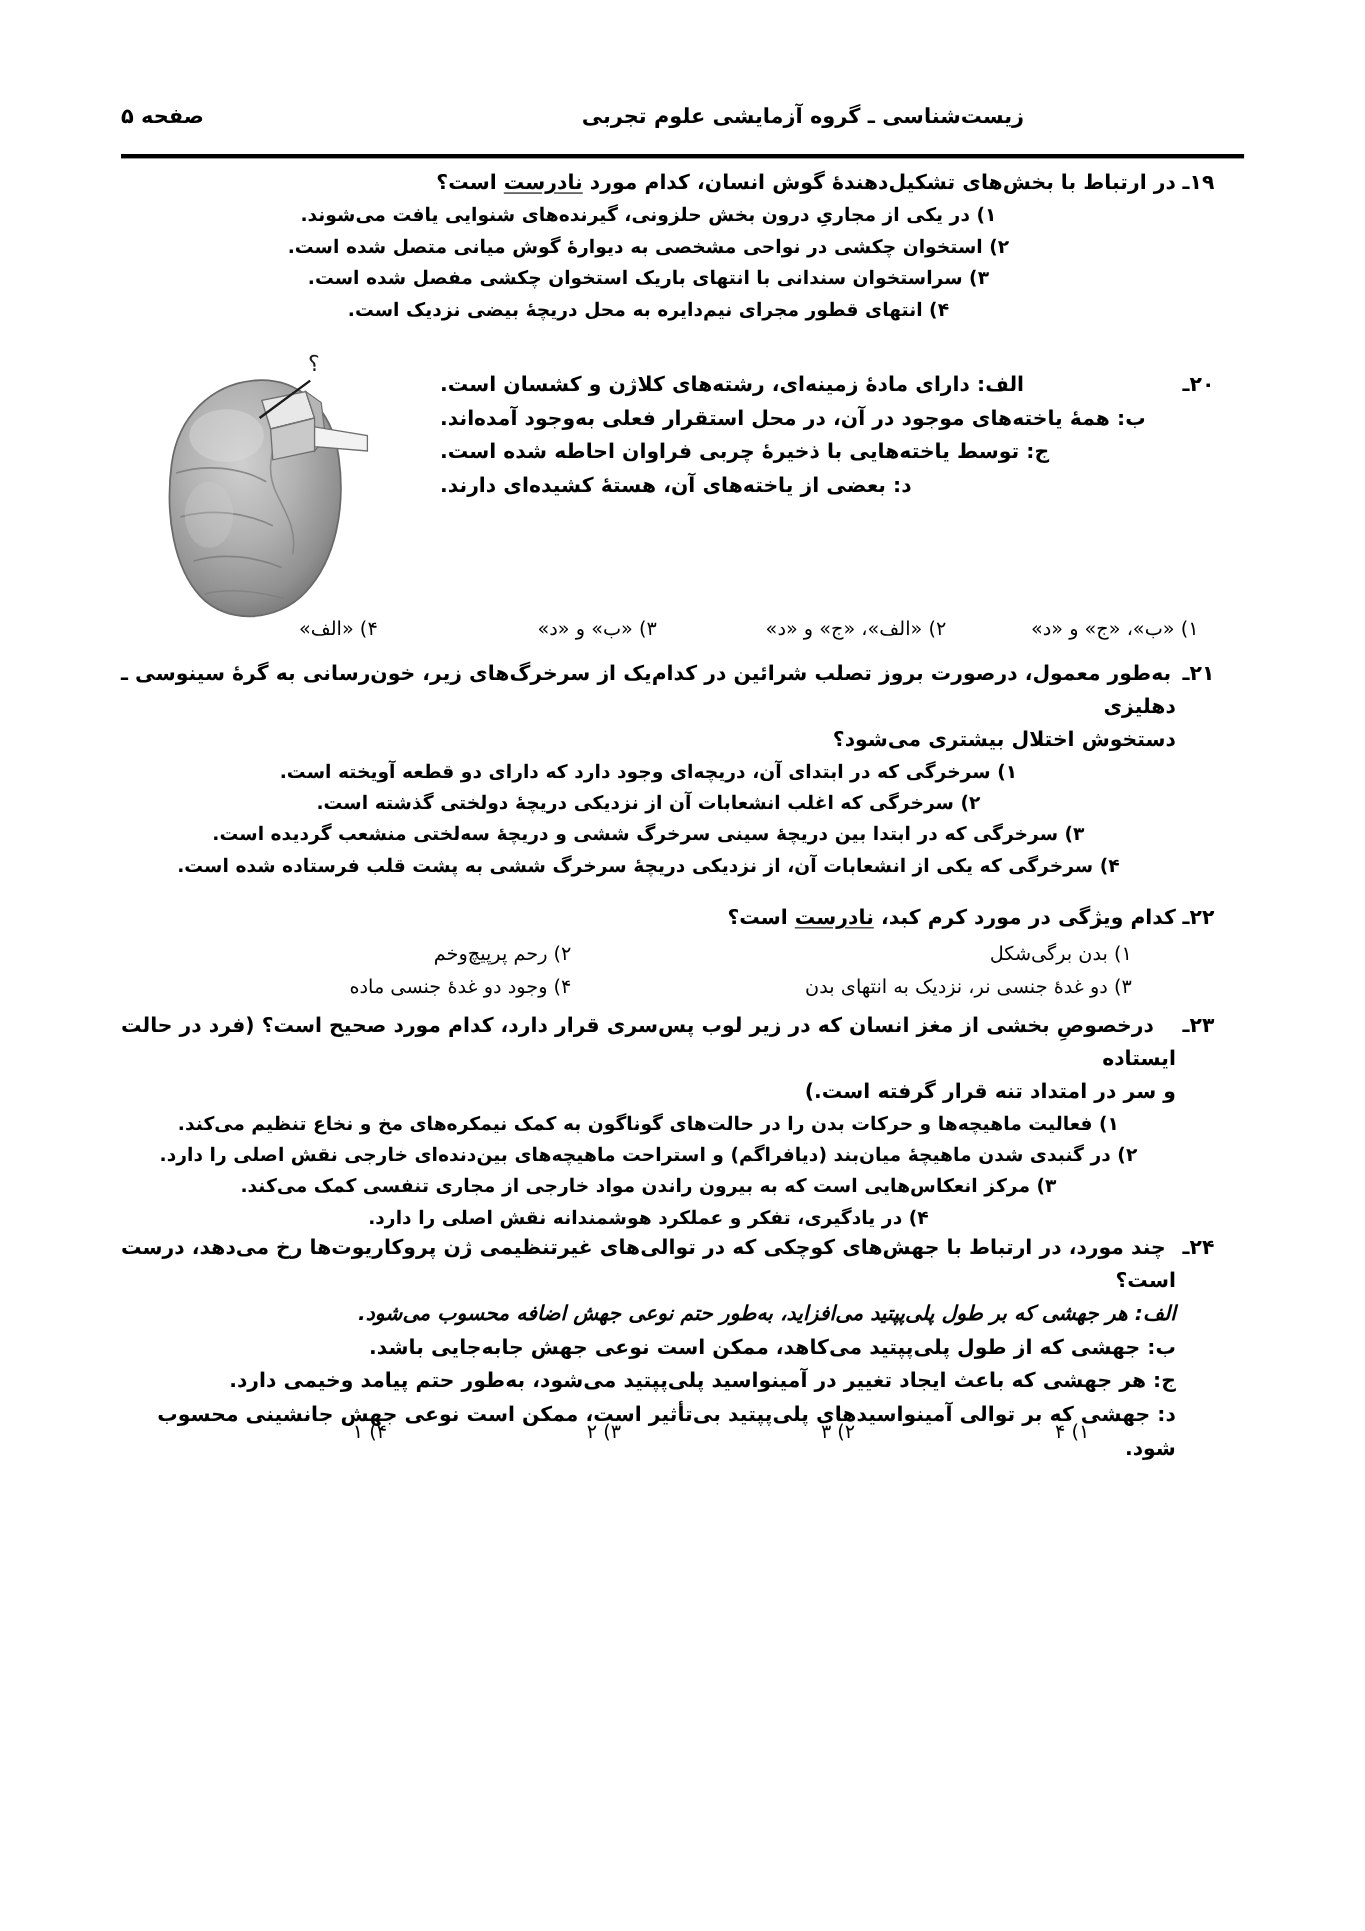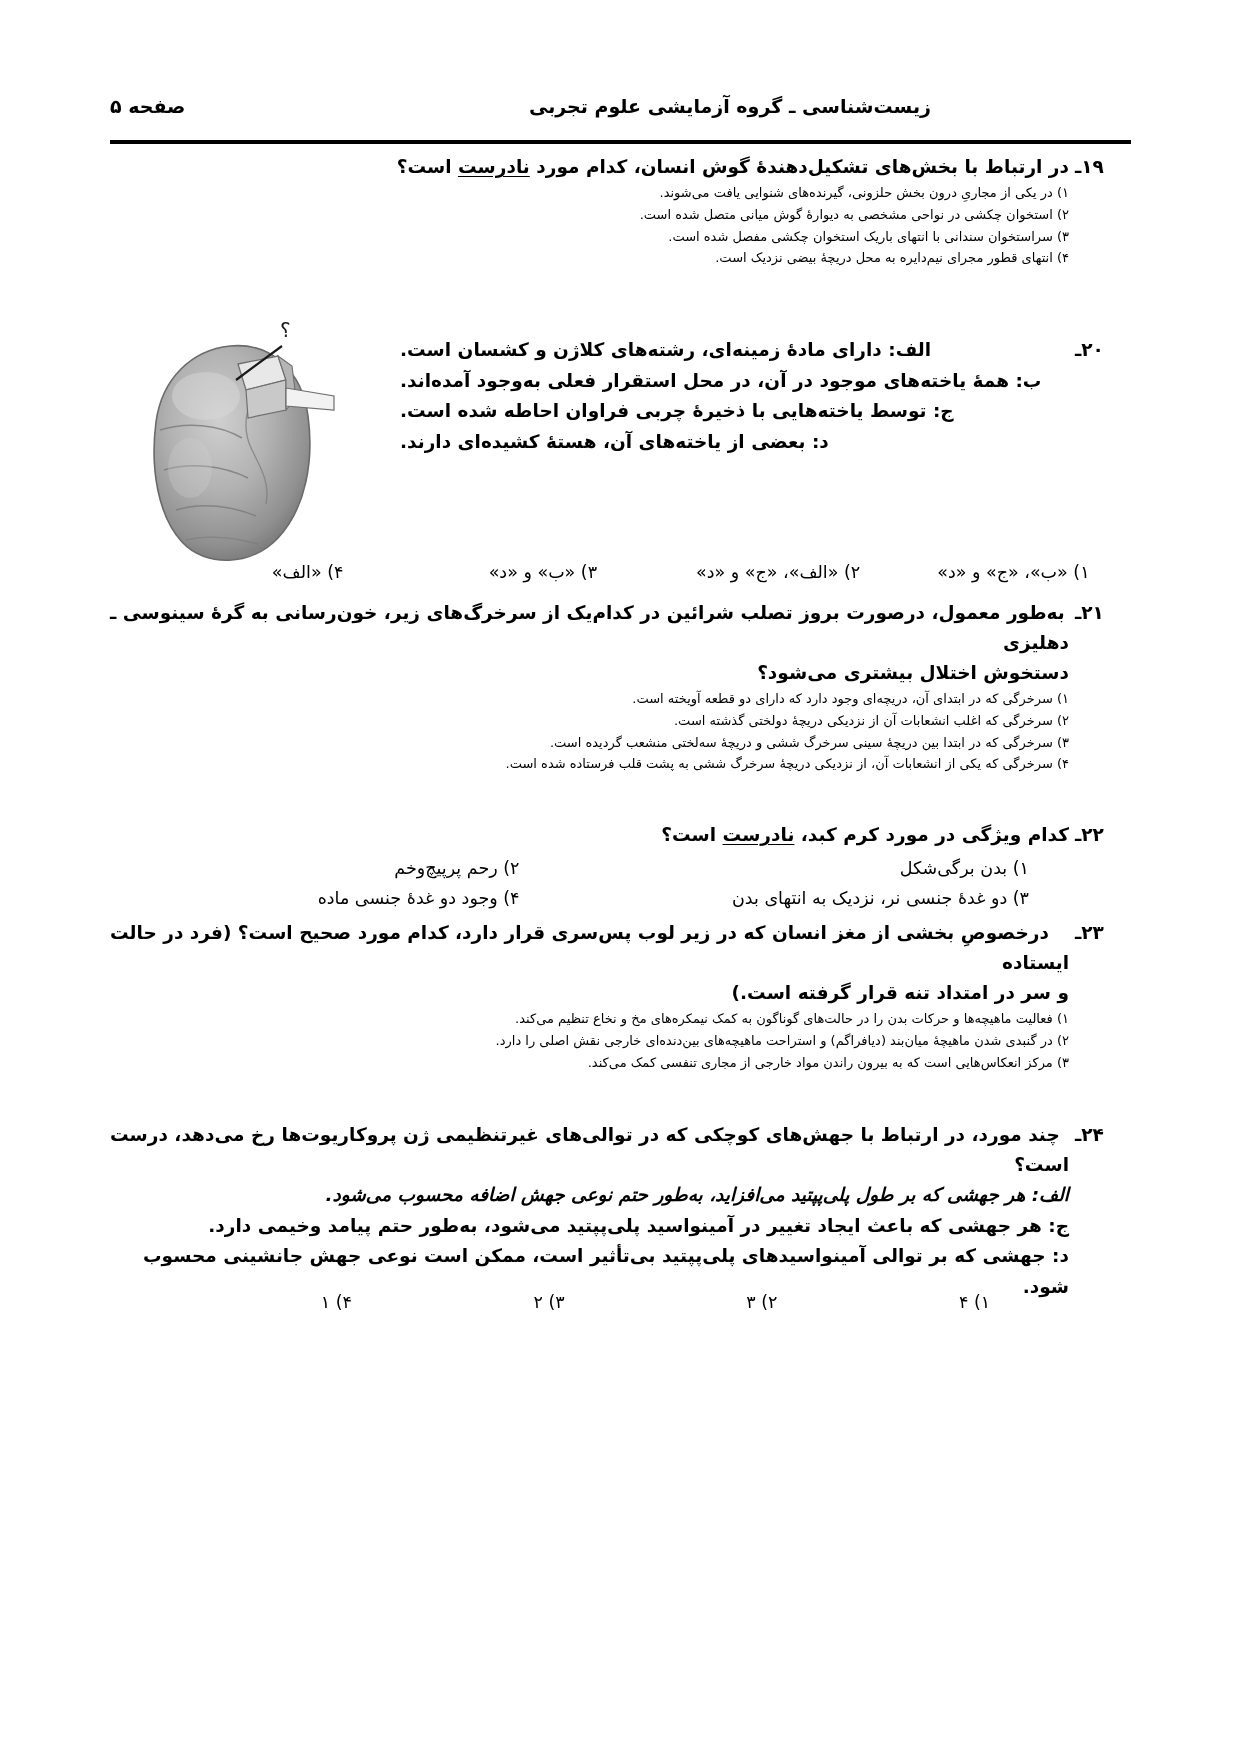--- a/index.html
+++ b/index.html
@@ -82,24 +82,24 @@
   }
   .qstem {
     font-size: 18.5px;
     font-weight: bold;
     line-height: 1.62;
     text-align: justify;
     text-align-last: left;
   }
   .qstem.rt { text-align: left; text-align-last: right; }
   .opt {
-    font-size: 13px;
-    font-weight: normal;
+    font-size: 17px;
+    font-weight: bold;
     line-height: 1.68;
-    text-align: right;
+    text-align: center;
     white-space: nowrap;
   }
   .stmt {
     font-size: 18.5px;
     font-weight: bold;
     line-height: 1.66;
     text-align: left;
   }
   u { text-decoration: underline; text-underline-offset: 3px; }
 
@@ -278,30 +278,32 @@
 
   <div class="qwrap" style="top:918px;">
     <div class="qhead">
       <div class="qnum">۲۳ـ</div>
       <div class="qbody">
         <div class="qstem rt">درخصوصِ بخشی از مغز انسان که در زیر لوب پس‌سری قرار دارد، کدام مورد صحیح است؟ (فرد در حالت ایستاده</div>
         <div class="qstem rt">و سر در امتداد تنه قرار گرفته است.)</div>
         <div class="opt">۱) فعالیت ماهیچه‌ها و حرکات بدن را در حالت‌های گوناگون به کمک نیمکره‌های مخ و نخاع تنظیم می‌کند.</div>
         <div class="opt">۲) در گنبدی شدن ماهیچۀ میان‌بند (دیافراگم) و استراحت ماهیچه‌های بین‌دنده‌ای خارجی نقش اصلی را دارد.</div>
         <div class="opt">۳) مرکز انعکاس‌هایی است که به بیرون راندن مواد خارجی از مجاری تنفسی کمک می‌کند.</div>
+        <div class="opt">۴) در یادگیری، تفکر و عملکرد هوشمندانه نقش اصلی را دارد.</div>
       </div>
     </div>
   </div>
 
   <div class="qwrap" style="top:1120px;">
     <div class="qhead">
       <div class="qnum">۲۴ـ</div>
       <div class="qbody">
         <div class="qstem rt">چند مورد، در ارتباط با جهش‌های کوچکی که در توالی‌های غیرتنظیمی ژن پروکاریوت‌ها رخ می‌دهد، درست است؟</div>
         <div class="stmt" style="text-align:right;font-style:italic;">الف: هر جهشی که بر طول پلی‌پپتید می‌افزاید، به‌طور حتم نوعی جهش اضافه محسوب می‌شود.</div>
+        <div class="stmt" style="text-align:right;">ب: جهشی که از طول پلی‌پپتید می‌کاهد، ممکن است نوعی جهش جابه‌جایی باشد.</div>
         <div class="stmt" style="text-align:right;">ج: هر جهشی که باعث ایجاد تغییر در آمینواسید پلی‌پپتید می‌شود، به‌طور حتم پیامد وخیمی دارد.</div>
         <div class="stmt" style="text-align:right;">د: جهشی که بر توالی آمینواسیدهای پلی‌پپتید بی‌تأثیر است، ممکن است نوعی جهش جانشینی محسوب شود.</div>
       </div>
     </div>
   </div>
 
   <div class="qwrap" style="top:1288px; right:160px; left:230px;">
     <div class="optrow tight">
       <div class="cell">۱) ۴</div>
       <div class="cell">۲) ۳</div>

